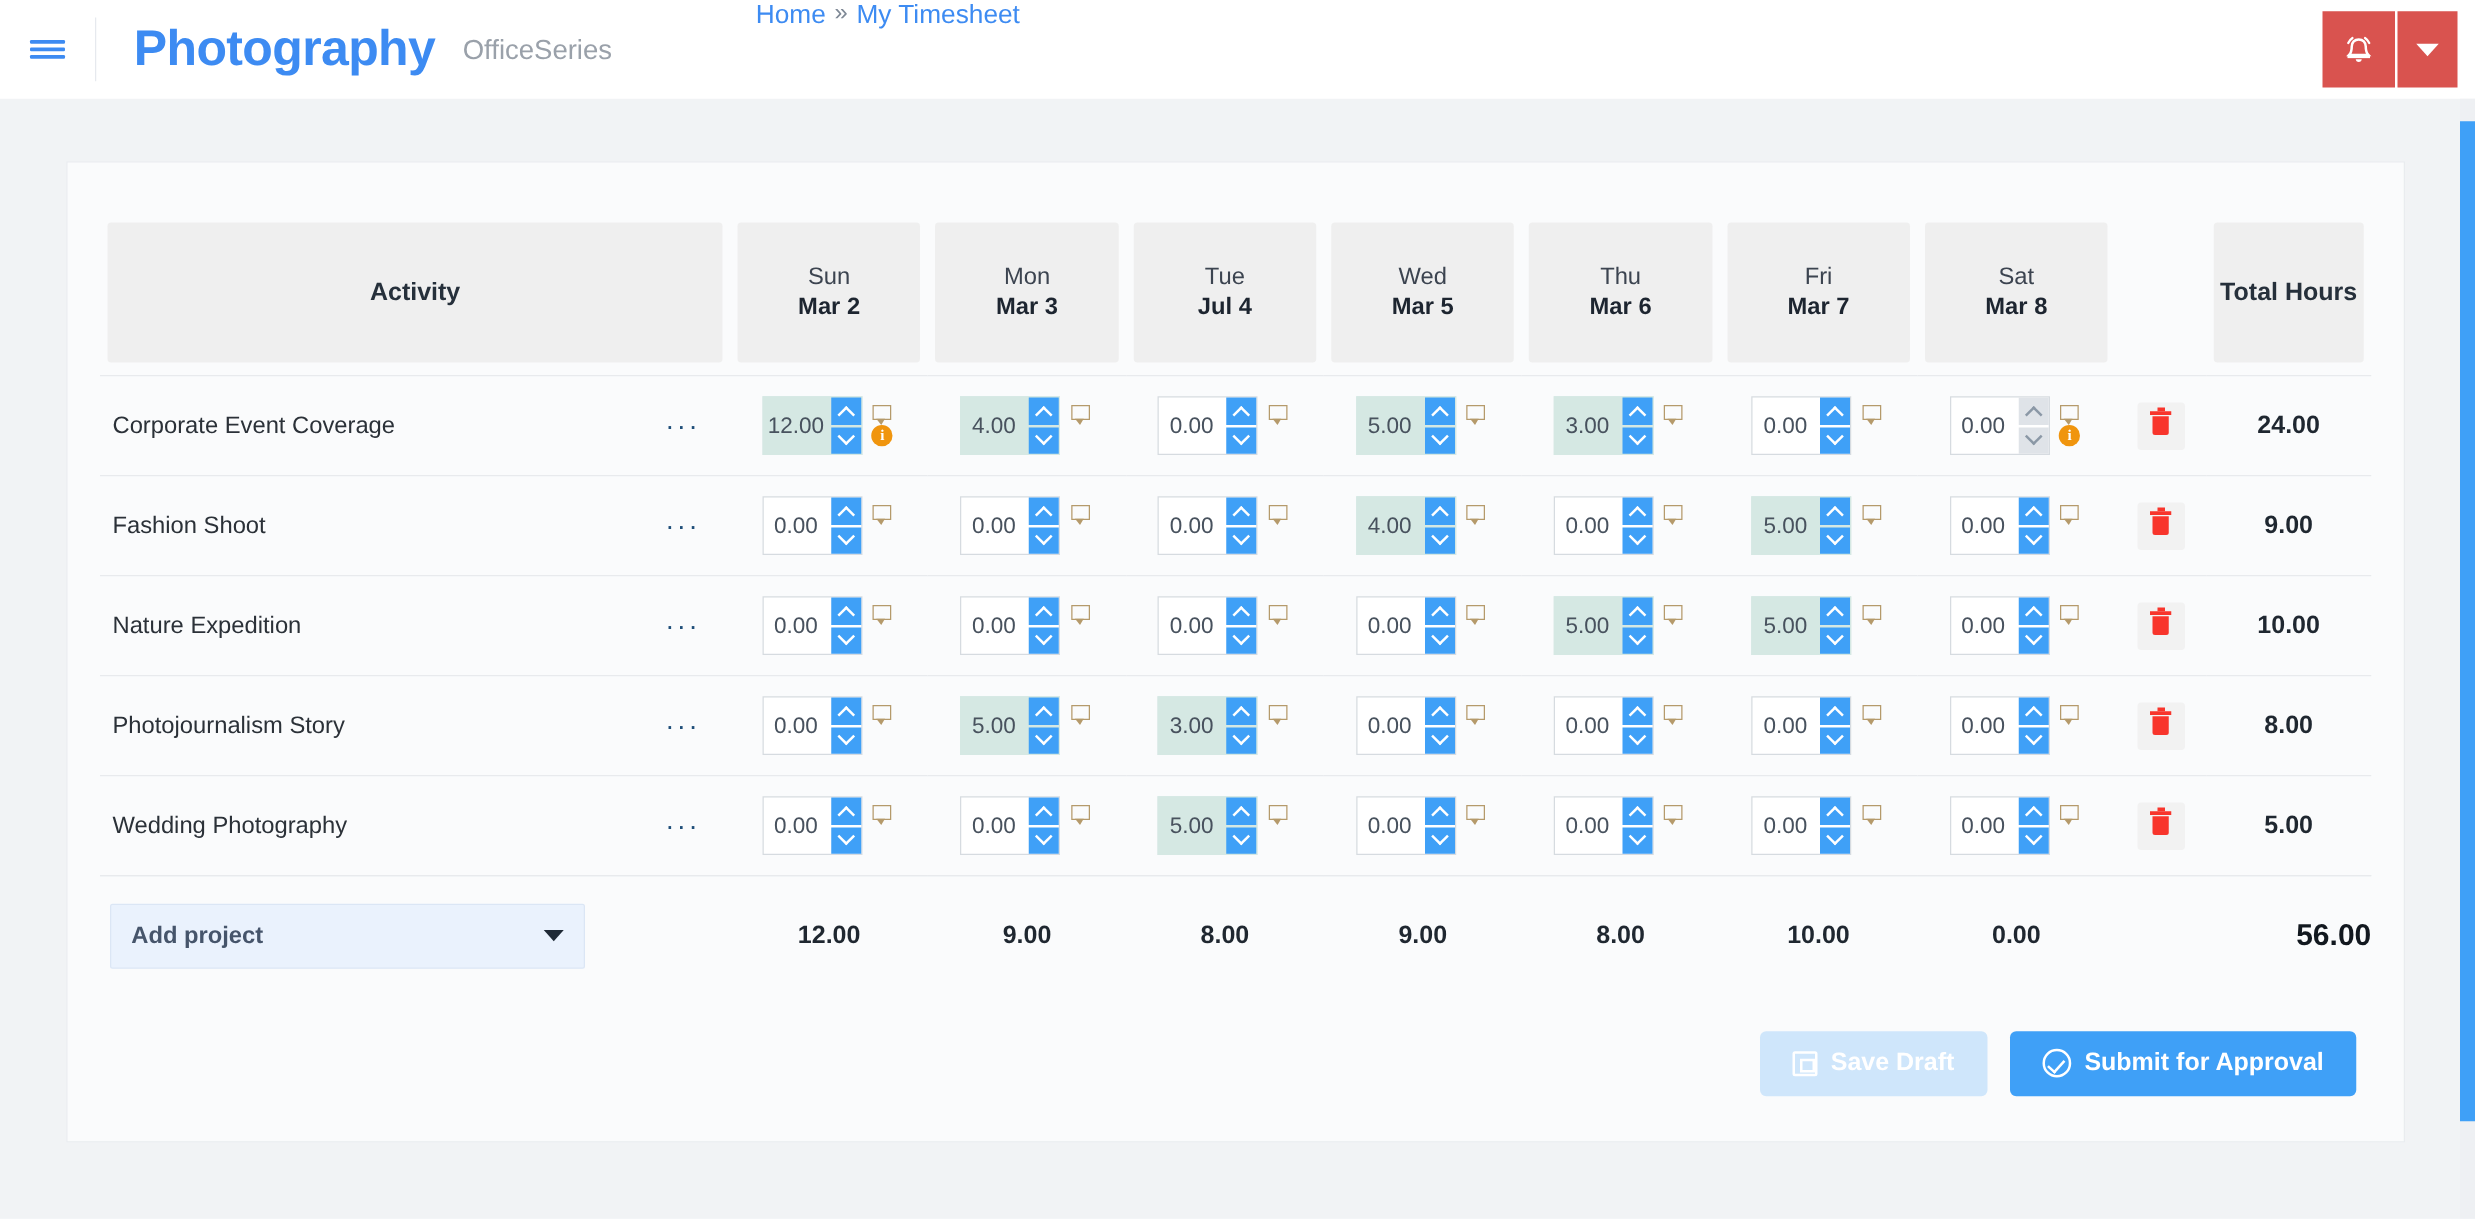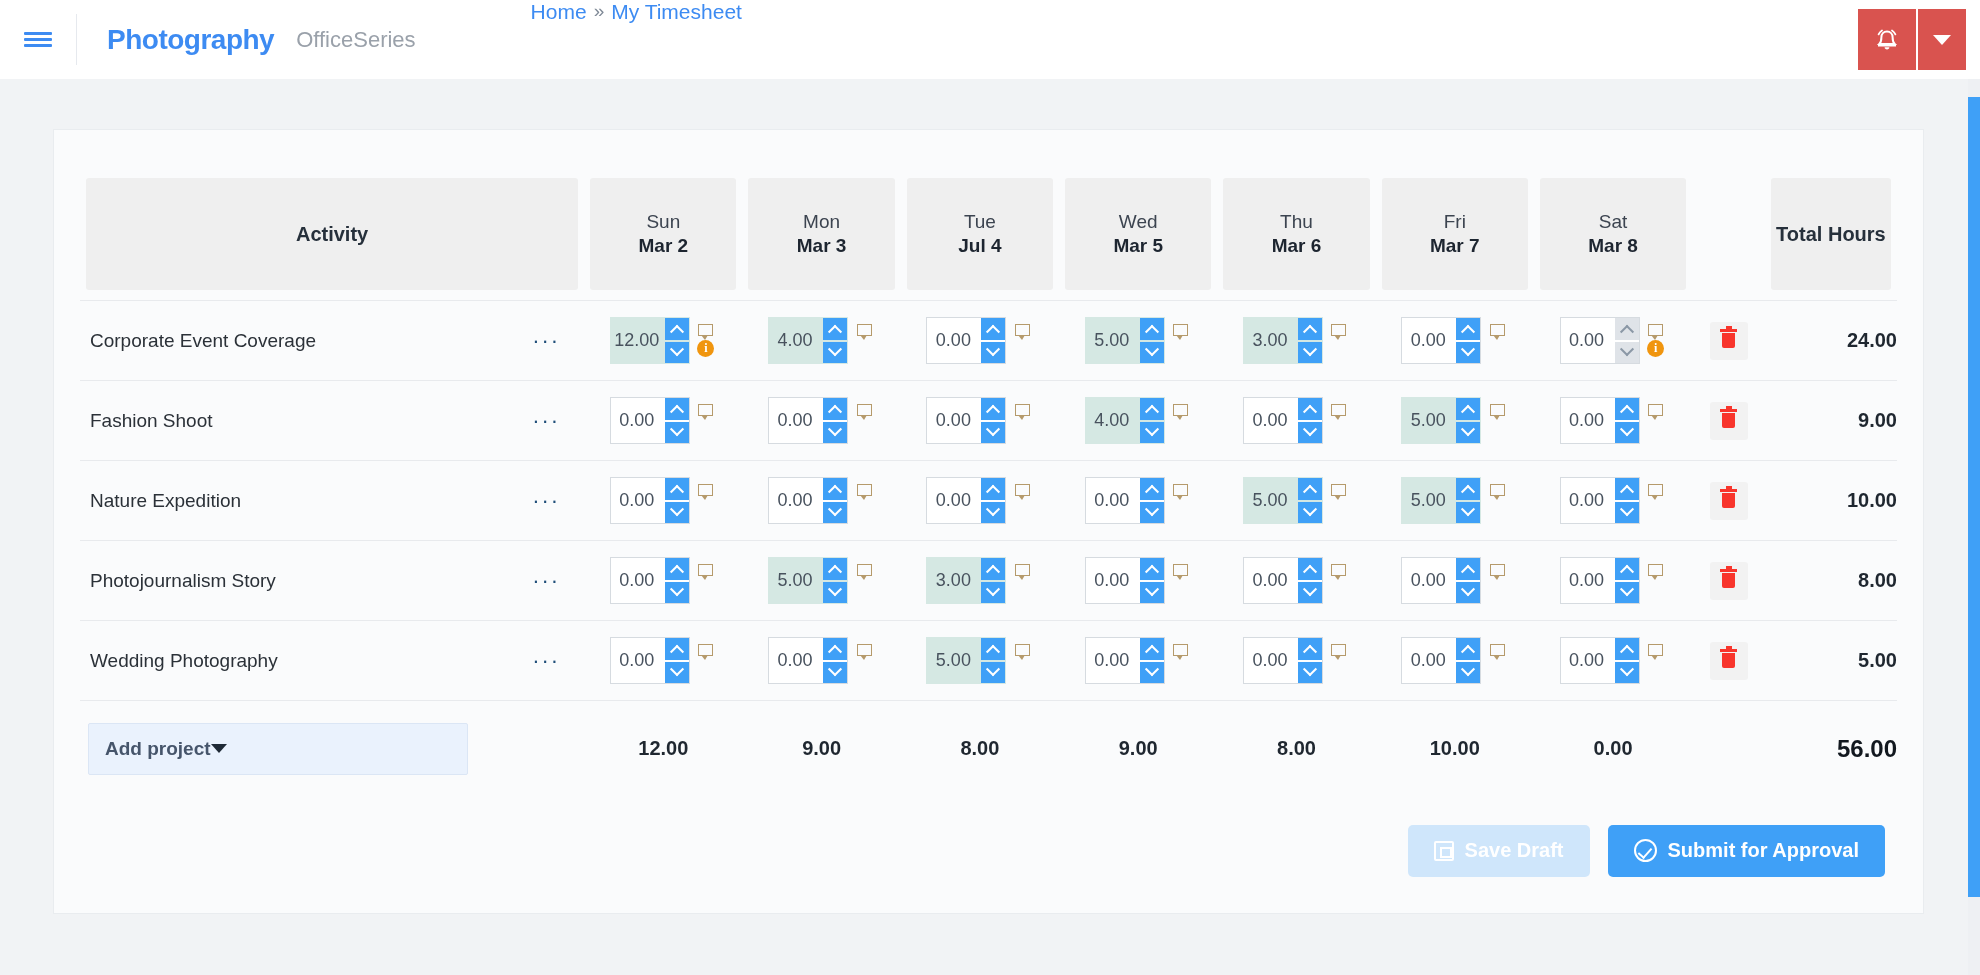--- a/index.html
+++ b/index.html
@@ -17,21 +17,21 @@
     height:79px; background:#ffffff; display:flex; align-items:stretch;
     position:relative; z-index:5;
   }
   .hamburger {
     width:76px; display:flex; align-items:center; justify-content:center;
     cursor:pointer;
   }
   .hamburger .bar { width:28px; height:3px; background:#3d8bf2; margin:3px 0; border-radius:1px; display:block; }
   .brand-sep { width:1px; background:#e6e9ee; margin:14px 0; }
   .brandwrap { display:flex; align-items:center; padding-left:30px; gap:22px; }
-  .brand-title { font-size:28px; font-weight:bold; color:#3d8bf2; letter-spacing:-0.5px; }
+  .brand-title { font-size:40px; font-weight:bold; color:#3d8bf2; letter-spacing:-0.5px; }
   .brand-sub { font-size:22px; color:#9aa1aa; }
   .breadcrumb { display:flex; align-items:flex-start; margin-left:115px; font-size:21px; gap:7px; }
   .crumb-link { color:#3d8bf2; cursor:pointer; }
   .crumb-sep { color:#7f8996; font-size:19px; }
   .crumb-current { color:#3d8bf2; cursor:pointer; }
   .topbar-spacer { flex:1; }
   .alert-group { display:flex; align-items:stretch; padding:9px 14px 9px 0; }
   .alert-btn {
     width:58px; background:#d9534f; display:flex; align-items:center; justify-content:center; cursor:pointer;
   }
@@ -109,27 +109,27 @@
 
   .del-cell { display:flex; align-items:center; justify-content:center; }
   .del-btn {
     width:38px;height:38px;background:#f2f2f2;border-radius:3px;
     display:flex;align-items:center;justify-content:center;cursor:pointer;
   }
   .trash { width:13px;height:15px;background:#f8352c;border-radius:0 0 2px 2px; position:relative; }
   .trash:before { content:""; position:absolute; top:-4px; left:-2px; width:17px; height:2.5px; background:#f8352c; }
   .trash:after { content:""; position:absolute; top:-7px; left:4px; width:6px; height:3px; background:#f8352c; }
 
-  .rowtotal { text-align:right; padding-right:22px; font-size:20px; font-weight:bold; color:#1f2730; }
+  .rowtotal { text-align:center; padding-right:22px; font-size:20px; font-weight:bold; color:#1f2730; }
 
   
   tr.totrow td { height:96px; padding:0; vertical-align:middle; }
   .addproj {
     margin-left:8px; width:380px; height:52px; background:#eaf2fd; border:1px solid #dbe6f5;
-    display:flex; align-items:center; padding:0 16px;
+    display:flex; align-items:center; justify-content:space-between; padding:0 16px;
     font-size:19px; font-weight:bold; color:#46556b; cursor:pointer; border-radius:2px;
   }
   .dd-tri { width:0;height:0;border-left:8px solid transparent;border-right:8px solid transparent;border-top:9px solid #1f2a36; }
   .daytot { text-align:center; font-size:20px; font-weight:bold; color:#1f2730; }
   .grandtot { text-align:right; padding-right:22px; font-size:24px; font-weight:bold; color:#12181f; }
 
   
   .actions { display:flex; justify-content:flex-end; gap:18px; padding:28px 12px 6px 0; }
   .btn { height:52px; border-radius:5px; display:flex; align-items:center; gap:11px; padding:0 26px;
          font-size:20px; font-weight:bold; cursor:pointer; border:none; }

